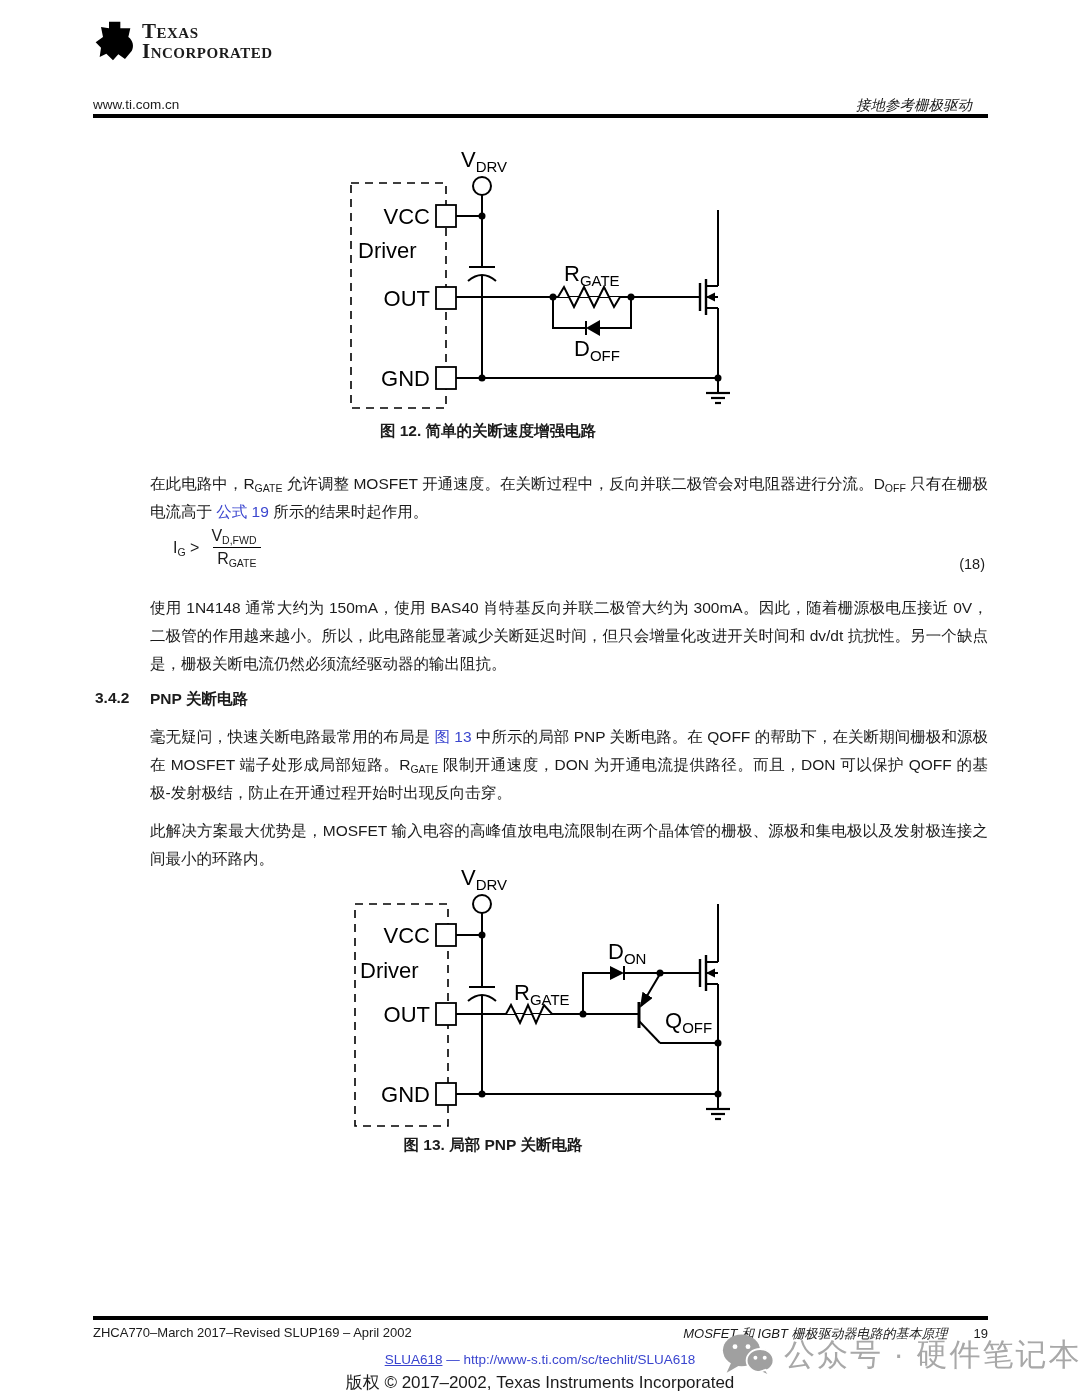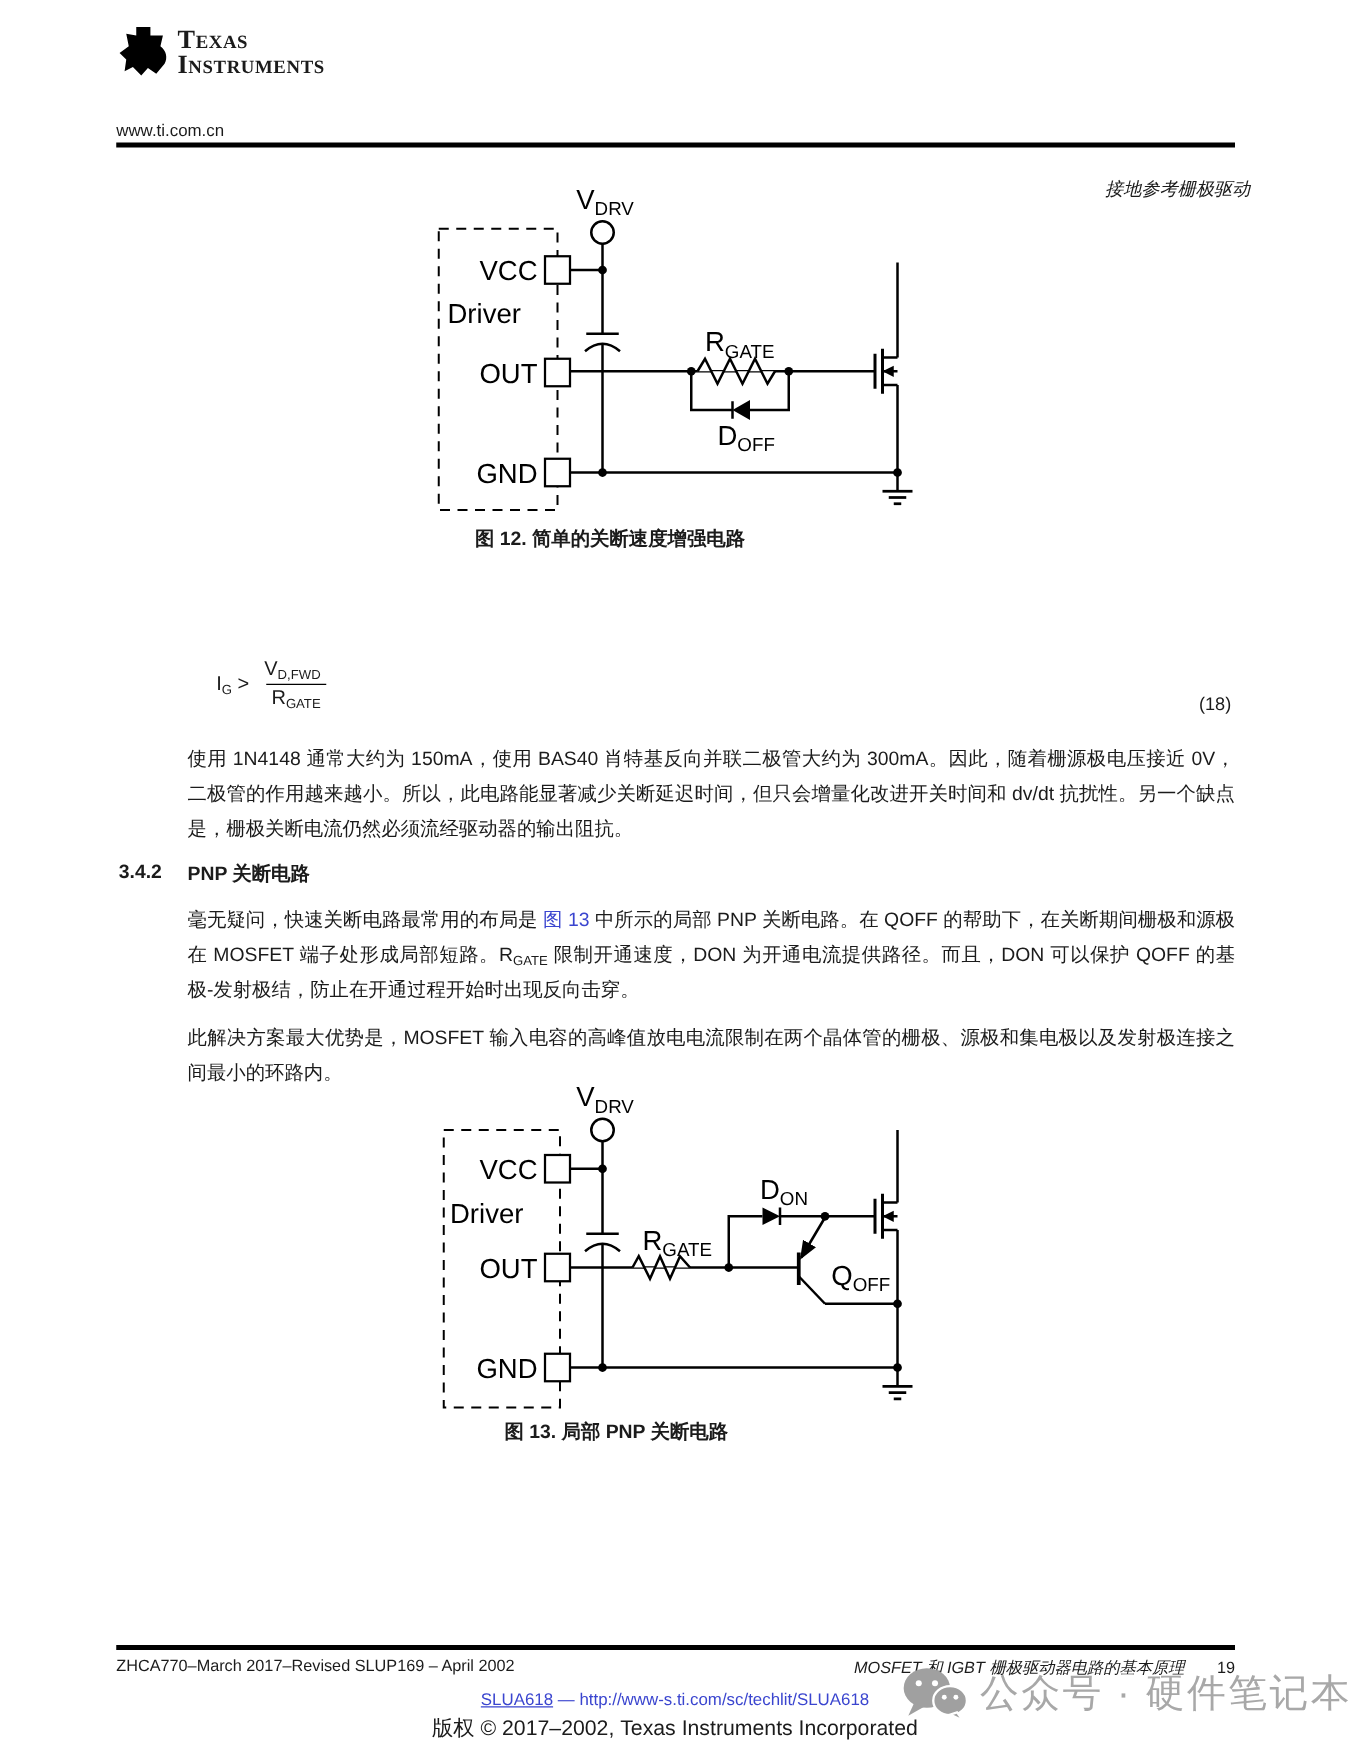--- a/index.html
+++ b/index.html
@@ -53,26 +53,26 @@
 
 <div class="page">
 
   <div class="abs logo-wrap" style="left:95px; top:20px;">
     <svg width="40" height="42" viewBox="0 0 60 62">
       <path d="M21,2 L38,2 L38,12 L53,12 L50,25 C57,30 59,39 55,46 L45,58 L35,51 L27,60 L17,50 L7,55 L9,41 L1,33 L12,25 L9,10 L21,12 Z" fill="#000"></path>
       <text x="29" y="34" text-anchor="middle" font-size="26" font-style="italic" font-weight="bold" fill="#fff" font-family="Liberation Serif, serif">ti</text>
     </svg>
     <div class="logo-text">
       <div>Texas</div>
-      <div>Instruments</div>
+      <div>Incorporated</div>
     </div>
   </div>
 
   <div class="abs site" style="left:93px; top:97px;">www.ti.com.cn</div>
-  <div class="abs hdr-section" style="right:80px; top:96px;margin-top:46px;">接地参考栅极驱动</div>
+  <div class="abs hdr-section" style="right:108px; top:96px;">接地参考栅极驱动</div>
   <div class="abs rule" style="left:93px; right:92px; top:114px;"></div>
 
   <div class="abs" style="left:338px; top:140px;">
     <svg width="430" height="280" viewBox="0 0 430 280">
 
       <rect x="13" y="43" width="95" height="225" fill="none" stroke="#000" stroke-width="1.6" stroke-dasharray="8,6"></rect>
 
       <text x="123" y="27" font-size="22"><tspan>V</tspan><tspan dy="5" font-size="15">DRV</tspan></text>
       <circle cx="144" cy="46" r="9" fill="#fff" stroke="#000" stroke-width="2"></circle>
       <line x1="144" y1="55" x2="144" y2="127" stroke="#000" stroke-width="2"></line>
@@ -126,20 +126,21 @@
       <g>
         <line x1="380" y1="238" x2="380" y2="253" stroke="#000" stroke-width="2"></line>
         <line x1="368" y1="253" x2="392" y2="253" stroke="#000" stroke-width="2.2"></line>
         <line x1="373" y1="258" x2="387" y2="258" stroke="#000" stroke-width="2.2"></line>
         <line x1="377" y1="263" x2="383" y2="263" stroke="#000" stroke-width="2.2"></line>
       </g>
     </svg>
   </div>
   <div class="abs fig-caption" style="left:0; top:421px;">图 12. 简单的关断速度增强电路</div>
 
+  <div class="abs para" style="left:150px; top:470px;"><span>在此电路中，R</span><sub class="ss">GATE</sub><span> 允许调整 MOSFET 开通速度。在关断过程中，反向并联二极管会对电阻器进行分流。D</span><sub class="ss">OFF</sub><span> 只有在栅极电流高于 </span><a class="doclink">公式 19</a><span> 所示的结果时起作用。</span></div>
 
   <div class="abs equation" style="left:173px; top:527px;">
     <span><span>I</span><sub class="ss">G</sub> <span>&gt;</span></span>
     <span class="frac">
       <span class="num"><span>V</span><sub class="ss">D,FWD</sub></span>
       <span class="den"><span>R</span><sub class="ss">GATE</sub></span>
     </span>
   </div>
   <div class="abs eq-number" style="right:95px; top:556px;">(18)</div>
 

